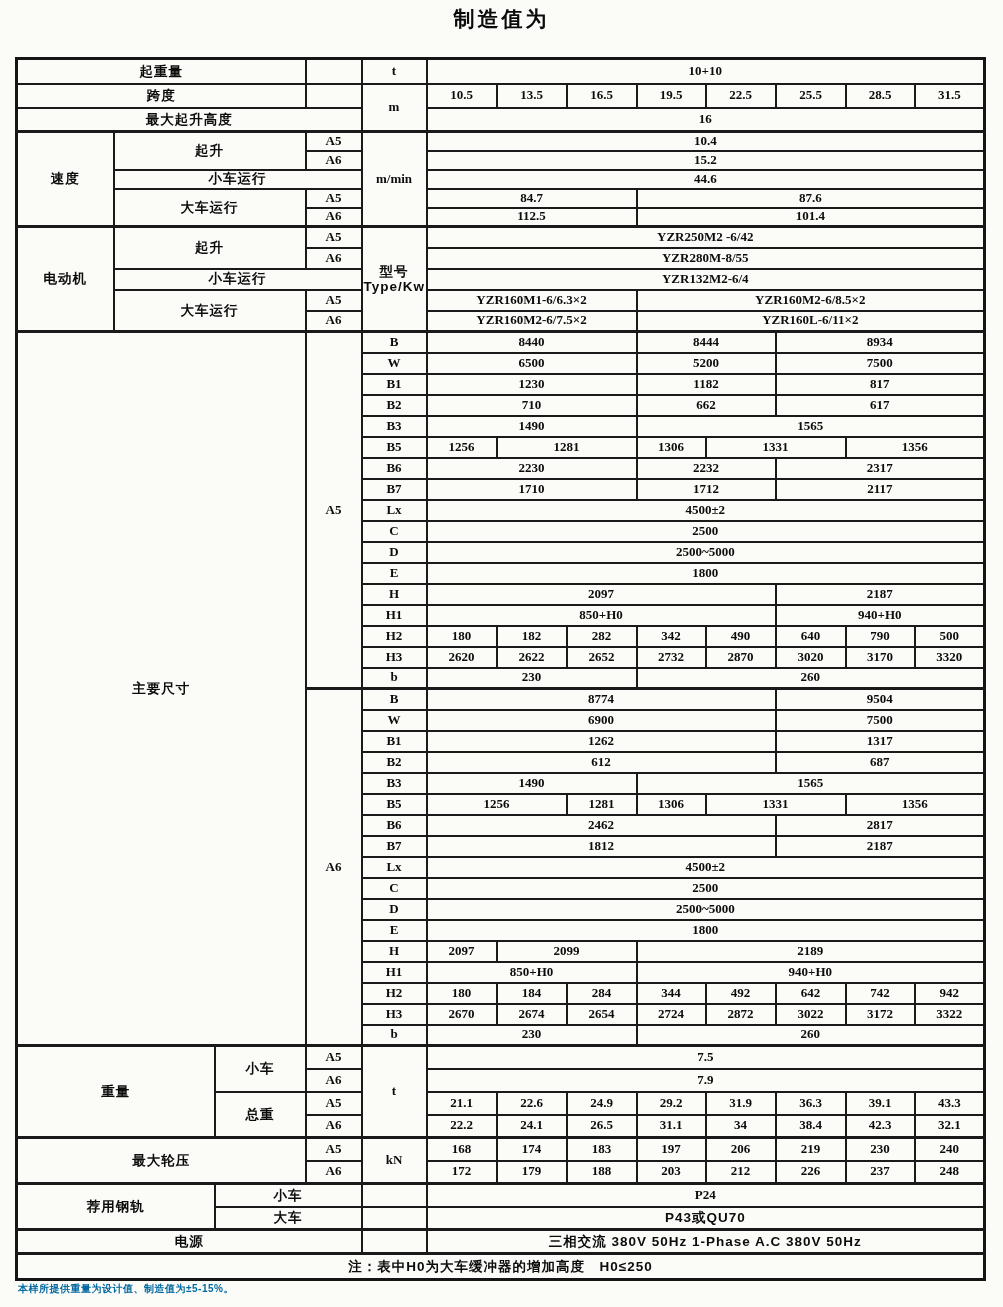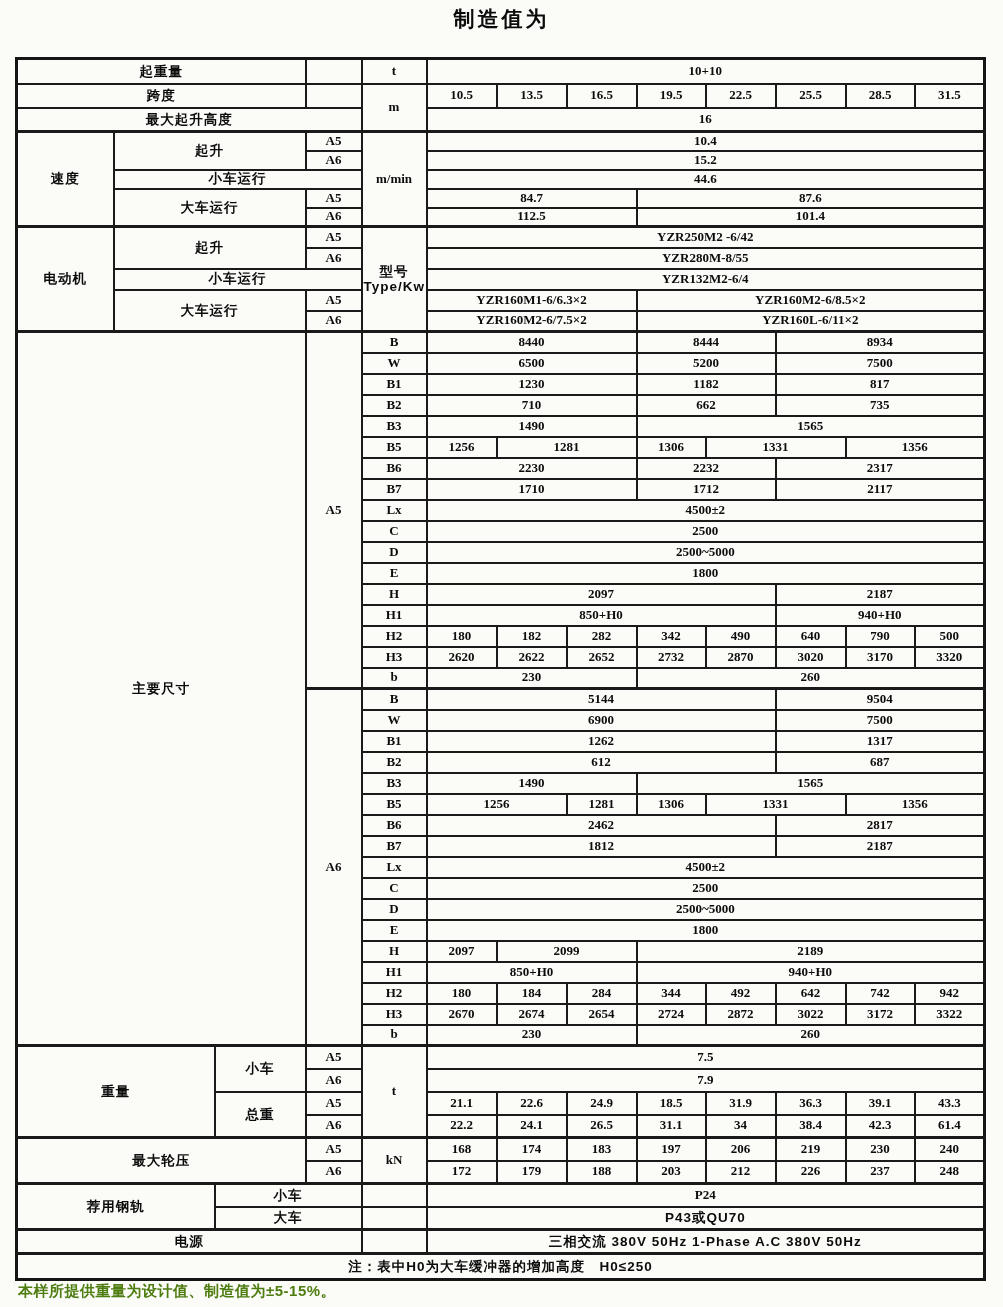--- a/index.html
+++ b/index.html
@@ -54,22 +54,22 @@
   }
   table.spec tr.sec td {
     border-top-width: 3px;
   }
   .footnote {
     position: absolute;
     left: 18px;
     top: 1282px;
     font-family: "Liberation Sans", "DejaVu Sans", sans-serif;
     font-weight: bold;
-    font-size: 15px;
-    color: #4d7c0f;
+    font-size: 10px;
+    color: #0369a1;
     letter-spacing: 0.5px;
   }
 </style>
 </head>
 <body>
 
 <div class="doc-title">制造值为</div>
 
 <table class="spec">
   <colgroup>
@@ -181,21 +181,21 @@
       <tr style="height: 21px;">
         <td>B1</td>
         <td colspan="3">1230</td>
         <td colspan="2">1182</td>
         <td colspan="3">817</td>
       </tr>
       <tr style="height: 21px;">
         <td>B2</td>
         <td colspan="3">710</td>
         <td colspan="2">662</td>
-        <td colspan="3">735</td>
+        <td colspan="3">617</td>
       </tr>
       <tr style="height: 21px;">
         <td>B3</td>
         <td colspan="3">1490</td>
         <td colspan="5">1565</td>
       </tr>
       <tr style="height: 21px;">
         <td>B5</td>
         <td>1256</td>
         <td colspan="2">1281</td>
@@ -264,21 +264,21 @@
         <td>3320</td>
       </tr>
       <tr style="height: 21px;">
         <td>b</td>
         <td colspan="3">230</td>
         <td colspan="5">260</td>
       </tr>
       <tr class="sec" style="height: 21px;">
         <td rowspan="17">A6</td>
         <td>B</td>
-        <td colspan="5">5144</td>
+        <td colspan="5">8774</td>
         <td colspan="3">9504</td>
       </tr>
       <tr style="height: 21px;">
         <td>W</td>
         <td colspan="5">6900</td>
         <td colspan="3">7500</td>
       </tr>
       <tr style="height: 21px;">
         <td>B1</td>
         <td colspan="5">1262</td>
@@ -376,36 +376,36 @@
       <tr style="height: 23px;">
         <td>A6</td>
         <td colspan="8">7.9</td>
       </tr>
       <tr style="height: 23px;">
         <td rowspan="2" class="zh">总重</td>
         <td>A5</td>
         <td>21.1</td>
         <td>22.6</td>
         <td>24.9</td>
-        <td>18.5</td>
+        <td>29.2</td>
         <td>31.9</td>
         <td>36.3</td>
         <td>39.1</td>
         <td>43.3</td>
       </tr>
       <tr style="height: 23px;">
         <td>A6</td>
         <td>22.2</td>
         <td>24.1</td>
         <td>26.5</td>
         <td>31.1</td>
         <td>34</td>
         <td>38.4</td>
         <td>42.3</td>
-        <td>61.4</td>
+        <td>32.1</td>
       </tr>
       <tr class="sec" style="height: 23px;">
         <td colspan="3" rowspan="2" class="zh">最大轮压</td>
         <td>A5</td>
         <td rowspan="2">kN</td>
         <td>168</td>
         <td>174</td>
         <td>183</td>
         <td>197</td>
         <td>206</td>

